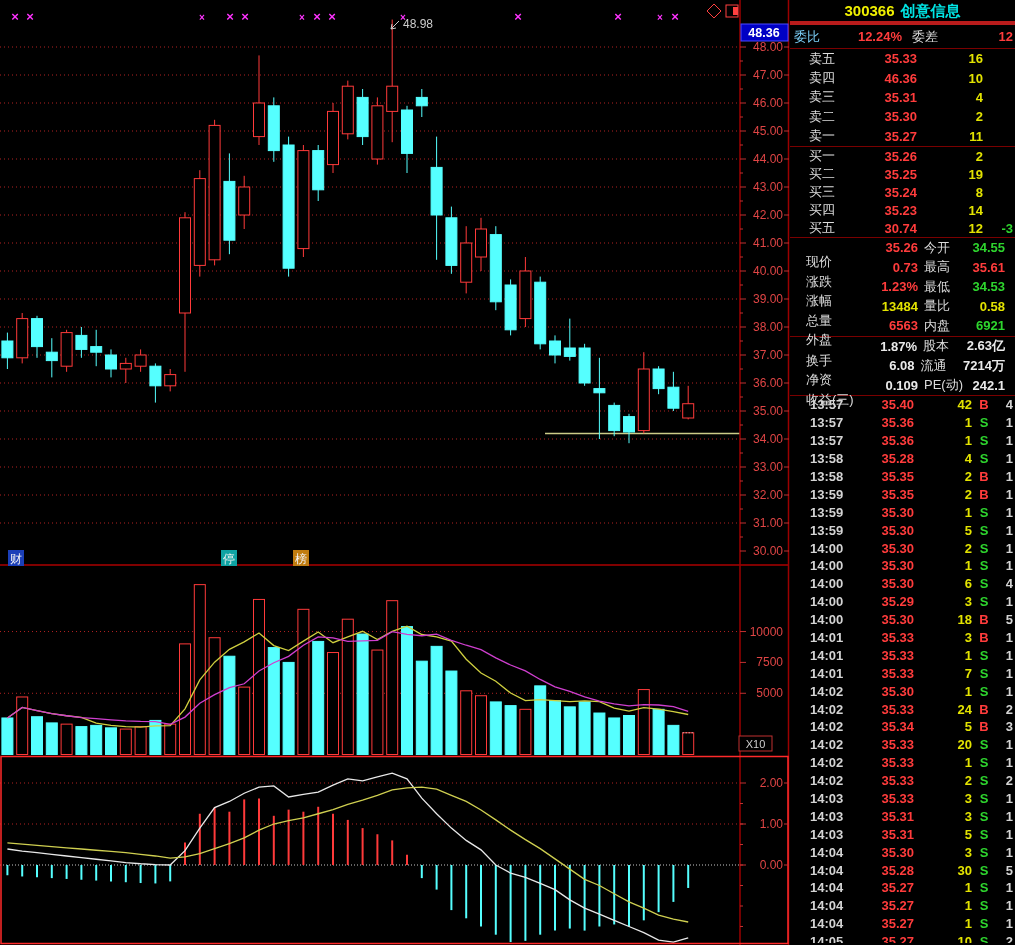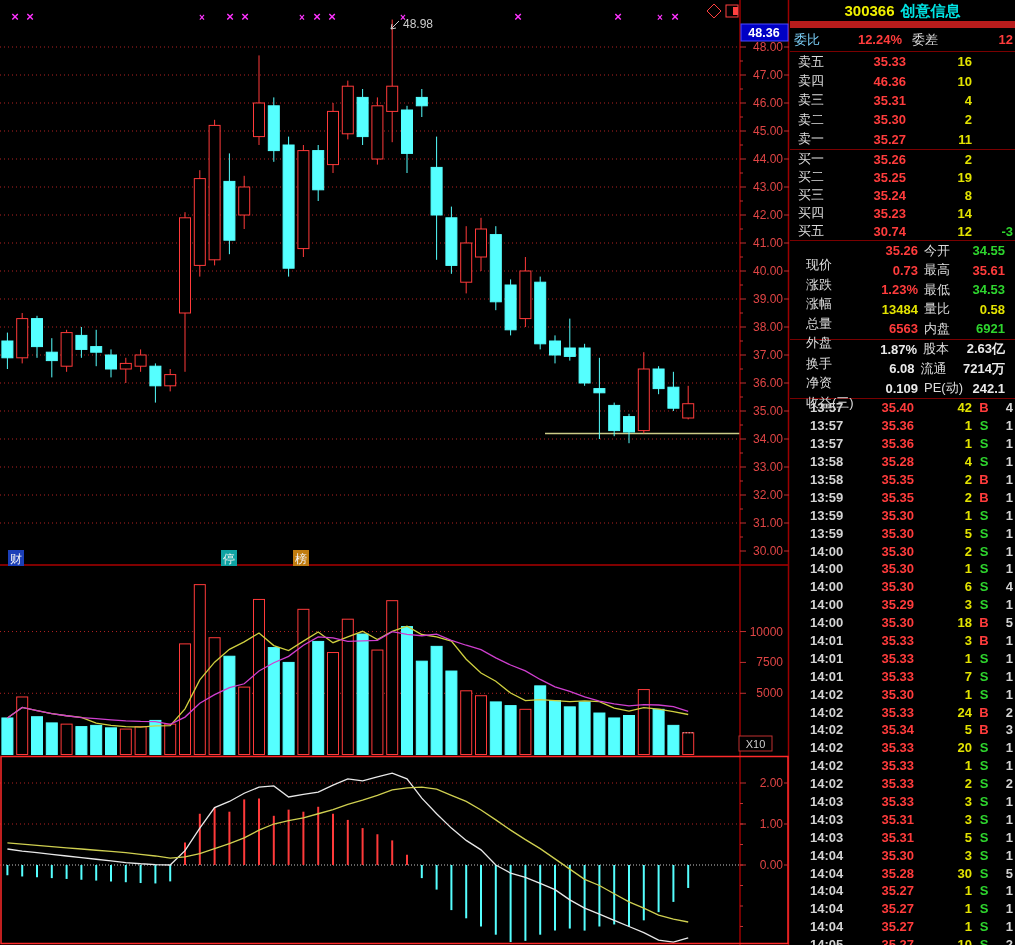--- a/index.html
+++ b/index.html
@@ -1,34 +1,34 @@
 <!DOCTYPE html>
 <html><head>
 <meta charset="utf-8">
 <style>
   html,body{margin:0;padding:0;background:#000;}
   #app{position:relative;width:1015px;height:945px;background:#000;overflow:hidden;
        font-family:"Liberation Sans",sans-serif;}
   #chart{position:absolute;left:0;top:0;}
   
   #rp{position:absolute;left:790px;top:0;width:225px;height:945px;background:#000;font-size:13px;}
-  .rp-header{height:21px;line-height:21px;text-align:center;border-bottom:7px solid #b91c1c;
+  .rp-header{height:21px;line-height:21px;text-align:center;border-bottom:4px solid #b91c1c;
              font-size:15px;font-weight:bold;white-space:nowrap;overflow:hidden;}
   .code{color:#f0f000;margin-right:6px;}
   .name{color:#00e5e5;}
   .weibi-row{height:23px;border-bottom:1px solid #7a0000;display:flex;align-items:center;}
   #asks{height:97px;border-bottom:1px solid #7a0000;display:flex;flex-direction:column;justify-content:space-around;}
   #bids{height:90px;border-bottom:1px solid #7a0000;display:flex;flex-direction:column;justify-content:space-around;}
   #quote{border-bottom:1px solid #7a0000;}
   .q-row{height:19.5px;display:flex;align-items:center;}
   .q-sep{border-top:1px solid #7a0000;}
   #ticks{height:547px;overflow:hidden;}
   .t-row{height:17.9px;display:flex;align-items:center;}
   .ob-row{display:flex;align-items:center;}
-  .obl{width:56px;padding-left:8px;color:#dcdcdc;}
+  .obl{width:56px;padding-left:19px;color:#dcdcdc;}
   .obp{width:52px;text-align:right;font-weight:bold;}
   .obv{width:66px;text-align:right;font-weight:bold;color:#e3e300;}
   .obe{flex:1;text-align:right;padding-right:2px;font-weight:bold;}
   .ql{width:64px;padding-left:16px;color:#dcdcdc;white-space:nowrap;margin-top:29px;}
   .qv{width:48px;text-align:right;font-weight:bold;white-space:nowrap;}
   .ql2{width:44px;padding-left:6px;color:#dcdcdc;white-space:nowrap;}
   .qv2{flex:1;text-align:right;padding-right:10px;font-weight:bold;white-space:nowrap;}
   .tt{width:52px;padding-left:20px;color:#d4d4d4;font-weight:bold;}
   .tp{width:52px;text-align:right;font-weight:bold;}
   .tv{width:58px;text-align:right;font-weight:bold;color:#e3e300;}

